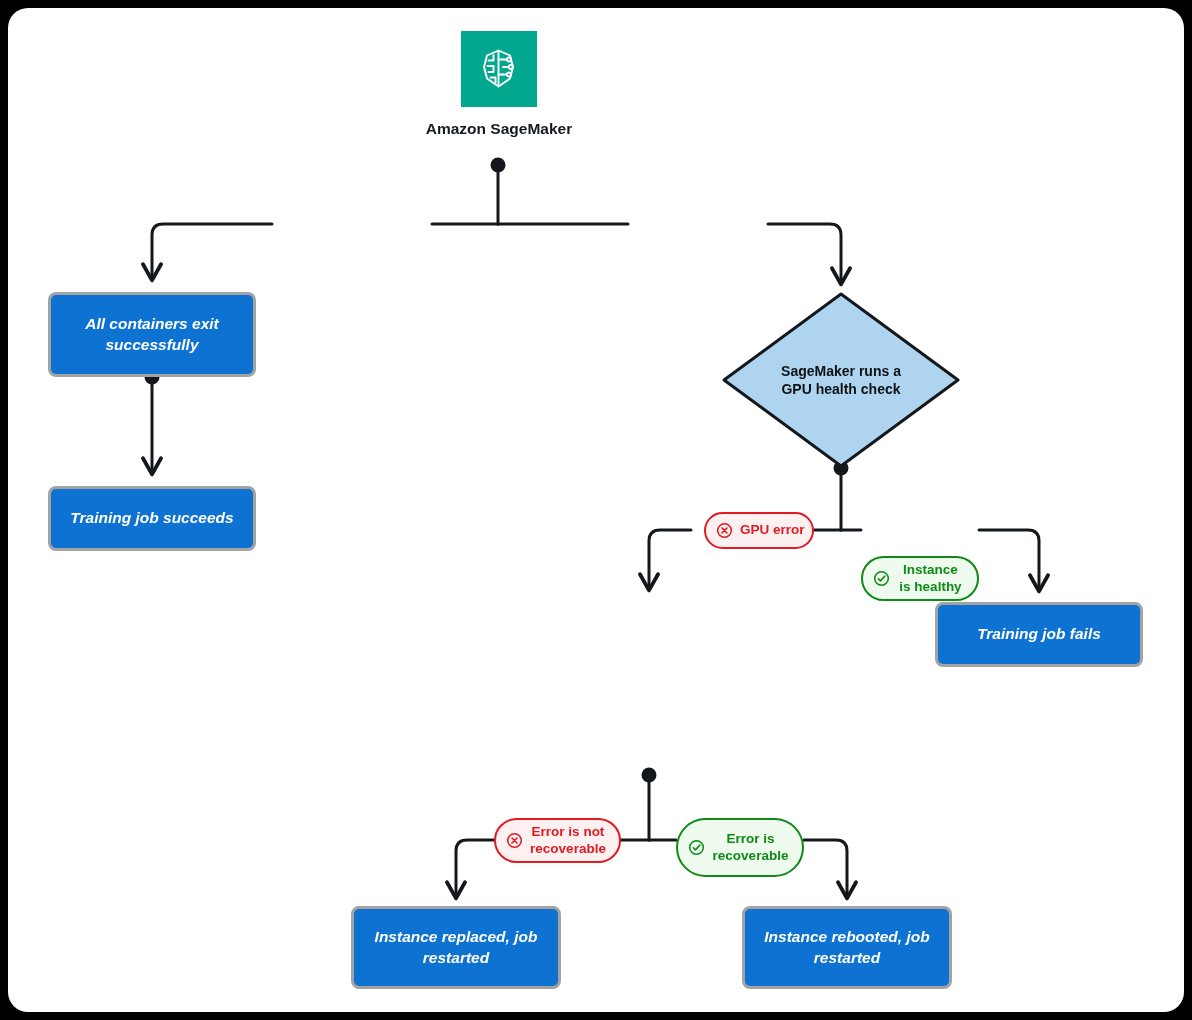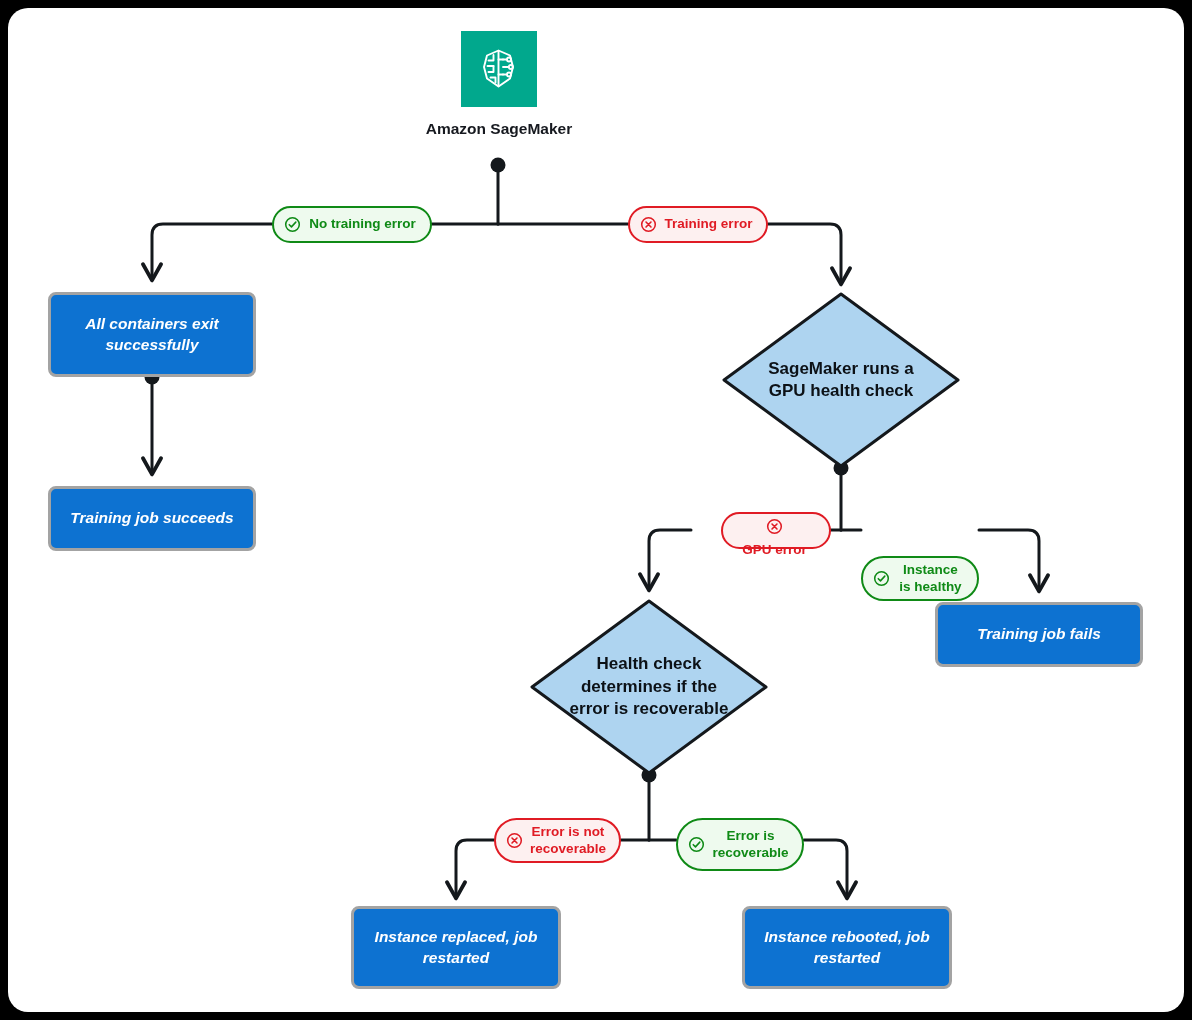--- a/index.html
+++ b/index.html
@@ -67,21 +67,21 @@
     position: absolute;
     left: 0; top: 0;
     width: 100%;
     height: 100%;
     display: flex;
     align-items: center;
     justify-content: center;
     text-align: center;
     color: #0c1116;
     font-weight: bold;
-    font-size: 17px;
+    font-size: 14px;
     line-height: 1.32;
     padding: 0 46px;
     box-sizing: border-box;
   }
 
   .pill {
     position: absolute;
     box-sizing: border-box;
     display: flex;
     align-items: center;
@@ -207,81 +207,57 @@
       <span>Instance rebooted, job restarted</span>
     </div>
 
     <div class="diamond-wrap" style="left:713px; top:283px; width:240px; height:178px;">
       <svg width="240" height="178" viewBox="0 0 240 178" aria-hidden="true">
         <polygon points="120,3 237,89 120,175 3,89" fill="#aed4f0" stroke="#14181c" stroke-width="3" stroke-linejoin="round"></polygon>
       </svg>
       <div class="diamond-label">SageMaker runs a GPU health check</div>
     </div>
 
-    <div class="diamond-wrap" style="left:521px; top:590px; width:240px; height:178px;">
-      <svg width="240" height="178" viewBox="0 0 240 178" aria-hidden="true">
-        <polygon points="120,3 237,89 120,175 3,89" fill="#aed4f0" stroke="#14181c" stroke-width="3" stroke-linejoin="round"></polygon>
-      </svg>
-      <div class="diamond-label" style="padding:0 36px;">Health check determines if the error is recoverable</div>
-    </div>
-
-    <div class="pill ok" style="left:264px; top:198px; width:160px; height:37px;">
+
+
+
+    <div class="pill err" style="left:696px; top:504px; width:110px; height:37px;">
+      <span class="picon">
+        <svg width="17" height="17" viewBox="0 0 20 20" aria-hidden="true">
+          <circle cx="10" cy="10" r="8" fill="none" stroke="#e01b24" stroke-width="1.8"></circle>
+          <path d="M7.1 7.1 L12.9 12.9 M12.9 7.1 L7.1 12.9" fill="none" stroke="#e01b24" stroke-width="1.9" stroke-linecap="round"></path>
+        </svg>
+      </span>
+      <span class="ptext">GPU error</span>
+    </div>
+
+    <div class="pill ok" style="left:853px; top:500px; width:118px; height:45px; white-space:normal;margin-top:48px;">
       <span class="picon">
         <svg width="17" height="17" viewBox="0 0 20 20" aria-hidden="true">
           <circle cx="10" cy="10" r="8" fill="none" stroke="#0f8a16" stroke-width="1.8"></circle>
           <path d="M6.2 10.2 L8.8 12.8 L13.9 7.2" fill="none" stroke="#0f8a16" stroke-width="1.8" stroke-linecap="round" stroke-linejoin="round"></path>
         </svg>
       </span>
-      <span class="ptext">No training error</span>
-    </div>
-
-    <div class="pill err" style="left:620px; top:198px; width:140px; height:37px;">
+      <span class="ptext">Instance is healthy</span>
+    </div>
+
+    <div class="pill err" style="left:486px; top:810px; width:127px; height:45px; white-space:normal;">
       <span class="picon">
         <svg width="17" height="17" viewBox="0 0 20 20" aria-hidden="true">
           <circle cx="10" cy="10" r="8" fill="none" stroke="#e01b24" stroke-width="1.8"></circle>
           <path d="M7.1 7.1 L12.9 12.9 M12.9 7.1 L7.1 12.9" fill="none" stroke="#e01b24" stroke-width="1.9" stroke-linecap="round"></path>
         </svg>
       </span>
-      <span class="ptext">Training error</span>
-    </div>
-
-    <div class="pill err" style="left:713px; top:504px; width:110px; height:37px;flex-direction:column;">
-      <span class="picon">
-        <svg width="17" height="17" viewBox="0 0 20 20" aria-hidden="true">
-          <circle cx="10" cy="10" r="8" fill="none" stroke="#e01b24" stroke-width="1.8"></circle>
-          <path d="M7.1 7.1 L12.9 12.9 M12.9 7.1 L7.1 12.9" fill="none" stroke="#e01b24" stroke-width="1.9" stroke-linecap="round"></path>
-        </svg>
-      </span>
-      <span class="ptext">GPU error</span>
-    </div>
-
-    <div class="pill ok" style="left:853px; top:500px; width:118px; height:45px; white-space:normal;margin-top:48px;">
+      <span class="ptext">Error is not recoverable</span>
+    </div>
+
+    <div class="pill ok" style="left:668px; top:810px; width:128px; height:59px; white-space:normal;">
       <span class="picon">
         <svg width="17" height="17" viewBox="0 0 20 20" aria-hidden="true">
           <circle cx="10" cy="10" r="8" fill="none" stroke="#0f8a16" stroke-width="1.8"></circle>
           <path d="M6.2 10.2 L8.8 12.8 L13.9 7.2" fill="none" stroke="#0f8a16" stroke-width="1.8" stroke-linecap="round" stroke-linejoin="round"></path>
         </svg>
       </span>
-      <span class="ptext">Instance is healthy</span>
-    </div>
-
-    <div class="pill err" style="left:486px; top:810px; width:127px; height:45px; white-space:normal;">
-      <span class="picon">
-        <svg width="17" height="17" viewBox="0 0 20 20" aria-hidden="true">
-          <circle cx="10" cy="10" r="8" fill="none" stroke="#e01b24" stroke-width="1.8"></circle>
-          <path d="M7.1 7.1 L12.9 12.9 M12.9 7.1 L7.1 12.9" fill="none" stroke="#e01b24" stroke-width="1.9" stroke-linecap="round"></path>
-        </svg>
-      </span>
-      <span class="ptext">Error is not recoverable</span>
-    </div>
-
-    <div class="pill ok" style="left:668px; top:810px; width:128px; height:53px; white-space:normal;">
-      <span class="picon">
-        <svg width="17" height="17" viewBox="0 0 20 20" aria-hidden="true">
-          <circle cx="10" cy="10" r="8" fill="none" stroke="#0f8a16" stroke-width="1.8"></circle>
-          <path d="M6.2 10.2 L8.8 12.8 L13.9 7.2" fill="none" stroke="#0f8a16" stroke-width="1.8" stroke-linecap="round" stroke-linejoin="round"></path>
-        </svg>
-      </span>
       <span class="ptext">Error is recoverable</span>
     </div>
 
   </div>
 </div>
 
 </body></html>

